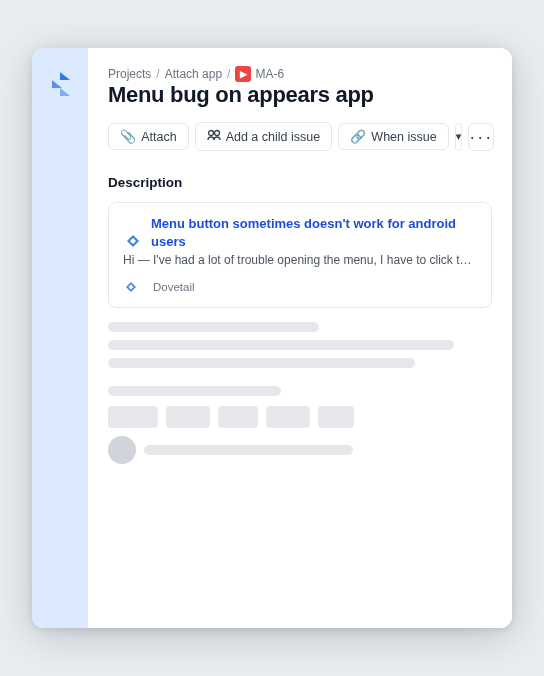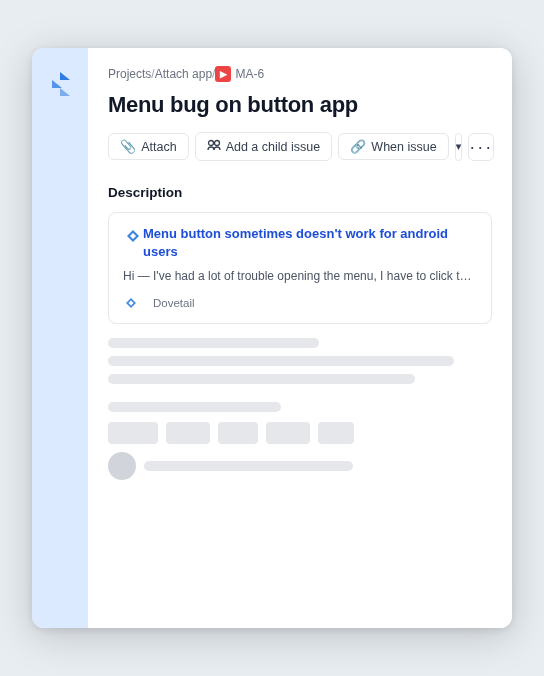--- a/index.html
+++ b/index.html
@@ -44,23 +44,23 @@
       flex: 1;
       background: white;
       padding: 18px 20px 20px 20px;
       overflow: hidden;
     }
 
     
     .breadcrumb {
       display: flex;
       align-items: center;
+      gap: 5px;
       font-size: 12px;
       color: #6b7280;
-      margin-bottom: 10px;
     }
     .breadcrumb-sep {
       color: #9ca3af;
     }
     .breadcrumb-issue {
       display: flex;
       align-items: center;
       gap: 4px;
     }
     .issue-badge {
@@ -152,22 +152,22 @@
 
     
     .linked-card {
       border: 1.5px solid #e5e7eb;
       border-radius: 8px;
       padding: 12px 14px;
       margin-bottom: 14px;
     }
     .linked-card-header {
       display: flex;
-      align-items: flex-start;
-      margin-bottom: 6px;
+      align-items: flex-end;
+      gap: 8px;
     }
     .dovetail-icon-small {
       width: 20px;
       height: 20px;
       flex-shrink: 0;
       margin-top: 1px;
     }
     .linked-card-title {
       font-size: 13px;
       font-weight: 600;
@@ -248,21 +248,21 @@
       <span>Projects</span>
       <span class="breadcrumb-sep">/</span>
       <span>Attach app</span>
       <span class="breadcrumb-sep">/</span>
       <span class="breadcrumb-issue">
         <span class="issue-badge">▶</span>
         <span>MA-6</span>
       </span>
     </div>
 
-    <h1 class="page-title">Menu bug on button app</h1>
+    <h1 class="page-title">Menu bug on appears app</h1>
 
     <div class="toolbar">
       <button class="toolbar-btn">
         <span class="toolbar-btn-icon">📎</span>
         <span>Attach</span>
       </button>
       <button class="toolbar-btn">
         <span class="toolbar-btn-icon">
           <svg width="14" height="14" viewBox="0 0 14 14" fill="none">
             <circle cx="4" cy="5" r="2.5" stroke="#374151" stroke-width="1.3"></circle>

